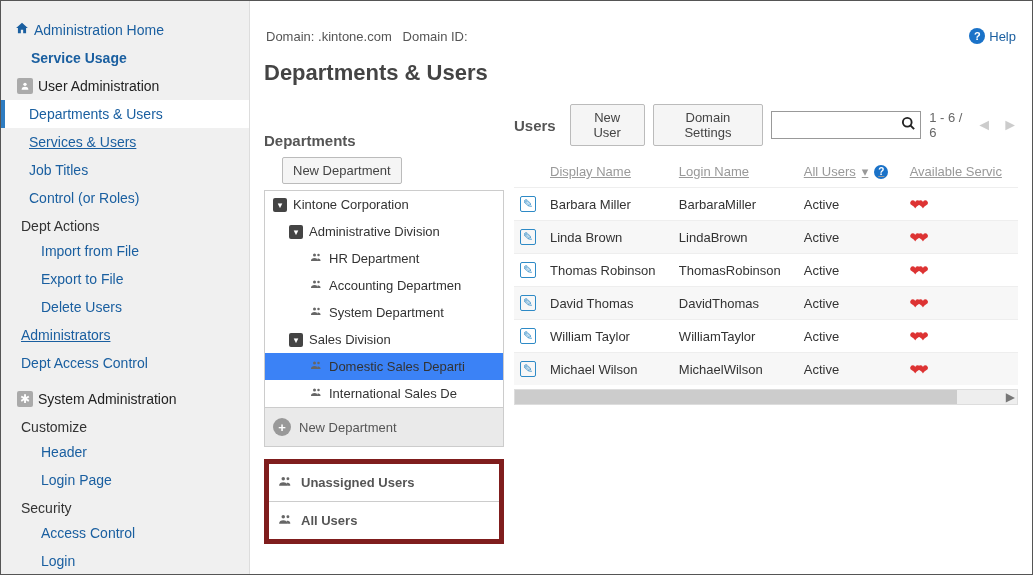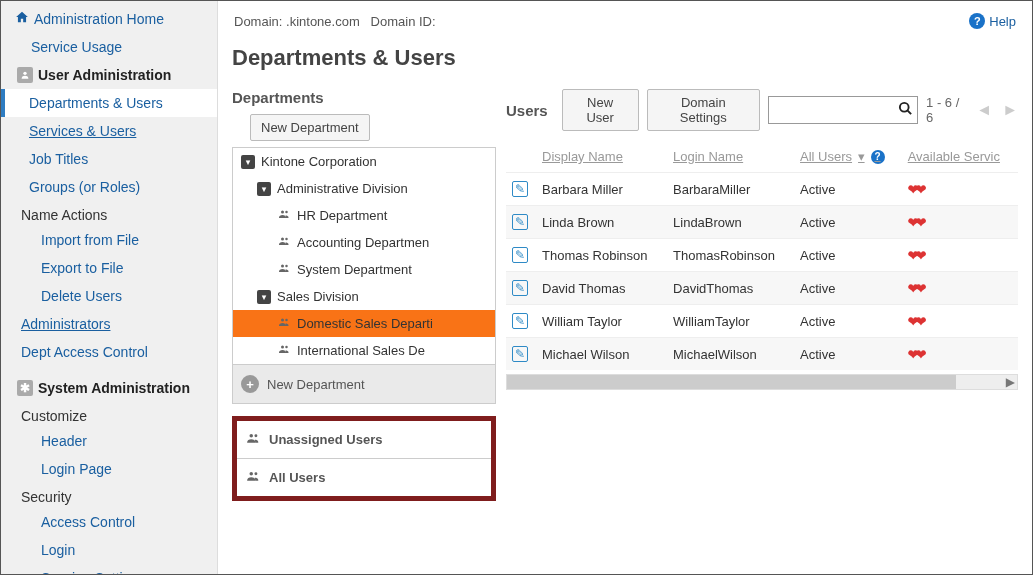--- a/index.html
+++ b/index.html
@@ -8,68 +8,68 @@
     font-size: 13px;
     color: #333;
     background: #fff;
     width: 1033px;
     height: 575px;
     overflow: hidden;
     border: 1px solid #555;
   }
   .layout { display: flex; height: 573px; }
   .sidebar {
-    width: 217px;
+    width: 249px;
     background: #f0f0f0;
     border-right: 1px solid #ddd;
-    padding: 3px 0;
+    padding: 14px 0;
     overflow: auto;
   }
   .sidebar a, .sidebar .nav-link {
     display: block;
     padding: 6px 8px 6px 16px;
     color: #1a5fa0;
     text-decoration: none;
     font-size: 14px;
     cursor: pointer;
   }
   .sidebar a.section {
     color: #222;
-    font-weight: bold;
+    font-weight: normal;
     display: flex;
     align-items: center;
     gap: 5px;
     cursor: default;
   }
   .sidebar .group { font-size: 14px; color: #333; padding: 6px 8px 3px 20px; }
   .sidebar .sub { padding-left: 40px; }
   .sidebar .active { background: #fff; border-left: 4px solid #2e7cc1; padding-left: 24px; }
   .icon-square { display: inline-flex; align-items:center; justify-content:center; width:16px; height:16px; background:#aaa; color:#fff; font-size:12px; border-radius:2px; }
   .icon-home { color:#1a5fa0; }
-  .main { flex: 1; padding: 8px 14px 14px 14px; overflow: auto; }
+  .main { flex: 1; padding: 23px 14px 14px 14px; overflow: auto; }
   .topbar { display: flex; justify-content: space-between; align-items: center; font-size: 13px; color:#555; padding: 4px 2px 10px 2px; }
   .help { color:#1a5fa0; display:flex; align-items:center; gap:4px; cursor:pointer; }
   .help-icon { width:16px;height:16px;border-radius:50%;background:#1a72c8;color:#fff;display:inline-flex;align-items:center;justify-content:center;font-weight:bold;font-size:11px; }
   h1.page-title { font-size: 22px; font-weight: bold; color:#444; margin: 6px 0 18px 0; }
   .columns { display:flex; gap:10px; }
-  .dept-col { width: 264px; }
+  .dept-col { width: 240px; margin-top: 28px; }
   .users-col { flex:1; }
   .col-header { font-weight:bold; color:#555; font-size:15px; margin-bottom:8px; }
   .btn {
     background:#f5f5f5; border:1px solid #bbb; padding:5px 10px; font-size:13px; cursor:pointer;
     border-radius:2px; color:#444;
   }
   .dept-tree {
     border:1px solid #ccc; font-size:13px; margin-top:6px;
   }
   .tree-item { display:flex; align-items:center; gap:6px; padding:6px 6px; cursor:pointer; }
   .tree-item.lvl1 { padding-left:8px; }
   .tree-item.lvl2 { padding-left:24px; }
   .tree-item.lvl3 { padding-left:44px; }
-  .tree-item.selected { background:#f97316;align-items:flex-end; }
+  .tree-item.selected { background:#3b82f6;align-items:flex-end; }
   .tree-toggle { width:14px;height:14px;background:#444;color:#fff;display:inline-flex;align-items:center;justify-content:center;font-size:9px;border-radius:2px; }
   .group-icon { color:#666; font-size:12px; }
   .new-dept-row { display:flex; align-items:center; gap:8px; padding:10px 8px; background:#eaeaea; border-top:1px solid #ccc; color:#555; cursor:pointer; }
   .circle-plus { width:18px;height:18px;border-radius:50%;background:#999;color:#fff;display:inline-flex;align-items:center;justify-content:center;font-size:13px;font-weight:bold; }
   .footer-links { border:5px solid #7f1d1d; margin-top:12px; }
   .footer-links .fl { display:flex; align-items:center; gap:8px; padding:10px 8px; font-weight:bold; color:#555; cursor:pointer; }
   .footer-links .fl + .fl { border-top:1px solid #ccc; }
   .users-header { display:flex; align-items:center; gap:8px; margin-bottom:10px; }
   .search-wrap { position:relative; }
   .search-wrap input { width:150px; height:28px; border:1px solid #999; padding:2px 26px 2px 6px; font-size:13px; }
@@ -96,36 +96,36 @@
 
   <nav class="sidebar">
     <a href="#" class="nav-link" style="padding-left:14px;display:flex;align-items:center;gap:5px;">
       <span class="icon-home">
         <svg width="14" height="14" viewBox="0 0 24 24" fill="#1a5fa0">
             <path d="M12 3l10 9h-3v9h-5v-6h-4v6H5v-9H2z"></path>
           </svg>
       </span>
       <span>Administration Home</span>
     </a>
-    <a href="#" class="nav-link" style="padding-left:30px;">Service Usage</a>
+    <a href="#" class="nav-link" style="padding-left:30px;font-weight:bold;">Service Usage</a>
 
     <a class="section">
       <span class="icon-square">
         <svg width="10" height="10" viewBox="0 0 24 24" fill="#fff">
             <circle cx="12" cy="8" r="4"></circle>
             <path d="M4 20c0-4 4-6 8-6s8 2 8 6v1H4z"></path>
           </svg>
       </span>
       <span>User Administration</span>
     </a>
     <a href="#" class="nav-link active" style="padding-left:24px;">Departments &amp; Users</a>
     <a href="#" class="nav-link" style="padding-left:28px;text-decoration:underline;">Services &amp; Users</a>
     <a href="#" class="nav-link" style="padding-left:28px;">Job Titles</a>
-    <a href="#" class="nav-link" style="padding-left:28px;">Groups (or Roles)</a>
-    <div class="group">Name Actions</div>
+    <a href="#" class="nav-link" style="padding-left:28px;">Control (or Roles)</a>
+    <div class="group">Dept Actions</div>
     <a href="#" class="nav-link sub">Import from File</a>
     <a href="#" class="nav-link sub">Export to File</a>
     <a href="#" class="nav-link sub">Delete Users</a>
     <a href="#" class="nav-link" style="padding-left:20px;text-decoration:underline;">Administrators</a>
     <a href="#" class="nav-link" style="padding-left:20px;">Dept Access Control</a>
 
     <a class="section" style="margin-top:8px;">
       <span class="icon-square">✱</span>
       <span>System Administration</span>
     </a>

